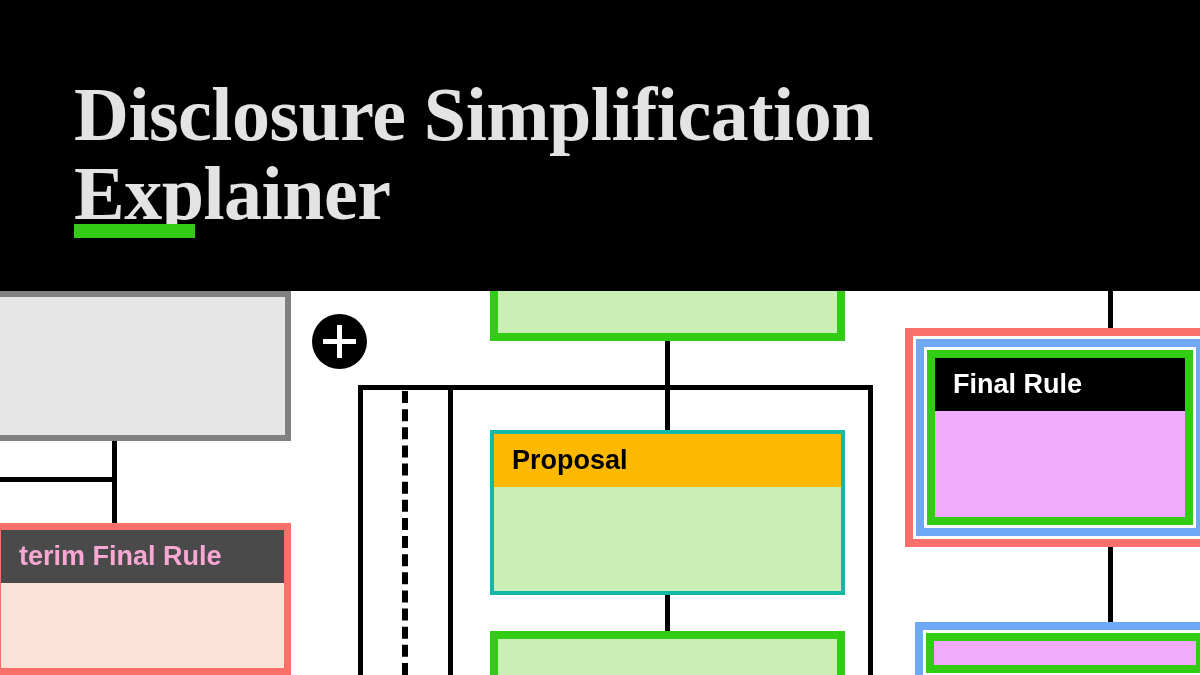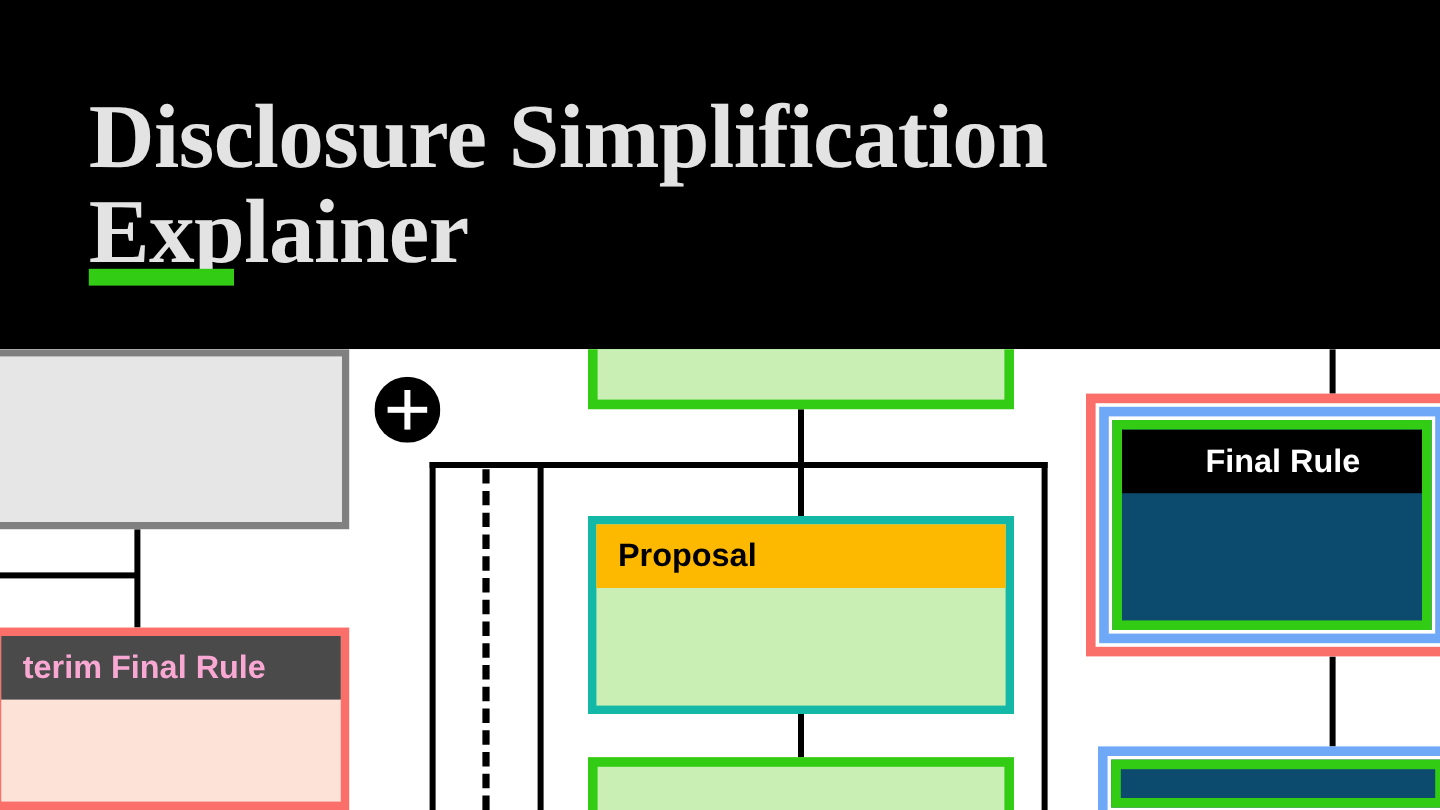--- a/index.html
+++ b/index.html
@@ -90,21 +90,21 @@
   }
 
   
   .node-green {
     border: 8px solid #33cc14;
     background: #c9efb5;
   }
 
   
   .node-proposal {
-    border: 7px solid #14b8a6;
+    border: 4px solid #14b8a6;
     background: #c9efb5;
   }
   .hdr-amber { background: #fcb900; color: #000000; }
 
   
   .node-salmon {
     border: 7px solid #fb6f6b;
     background: #fde2d8;
   }
   .hdr-dark { background: #4a4a4a; color: #f9a8d4; }
@@ -119,23 +119,22 @@
     box-sizing: border-box;
     width: 100%; height: 100%;
     border: 8px solid #6ea8f7;
     background: #ffffff;
     padding: 3px;
   }
   .nest-green {
     box-sizing: border-box;
     width: 100%; height: 100%;
     border: 8px solid #33cc14;
-    background: #0c4a6e;
-    overflow: hidden;
-    text-align: center;
+    background: #f0abfc;
+    overflow: hidden;
   }
   .hdr-black { background: #000000; color: #ffffff; }
 
   
   .node-nested-bg {
     border: 8px solid #6ea8f7;
     background: #ffffff;
     padding: 3px;
   }
 

